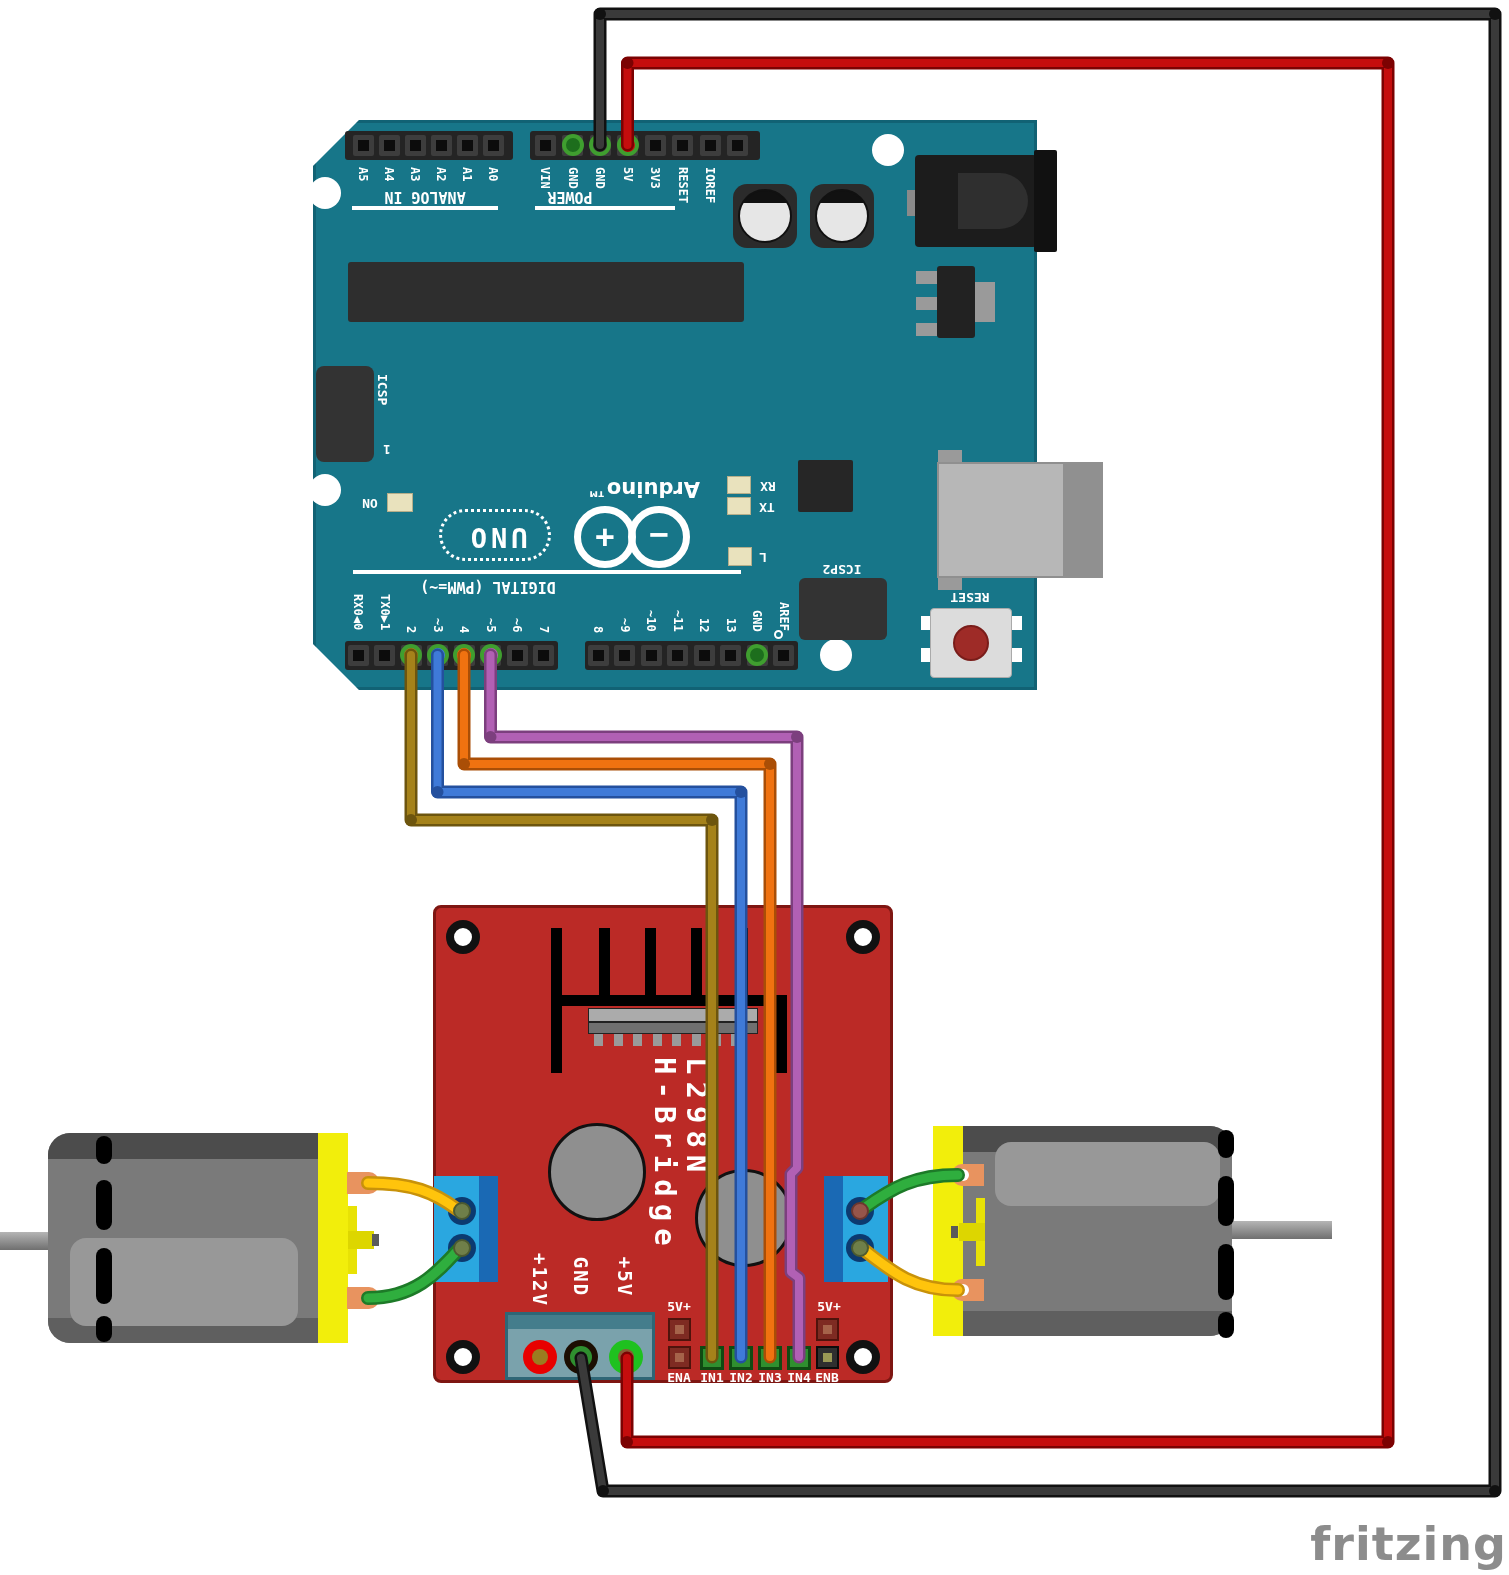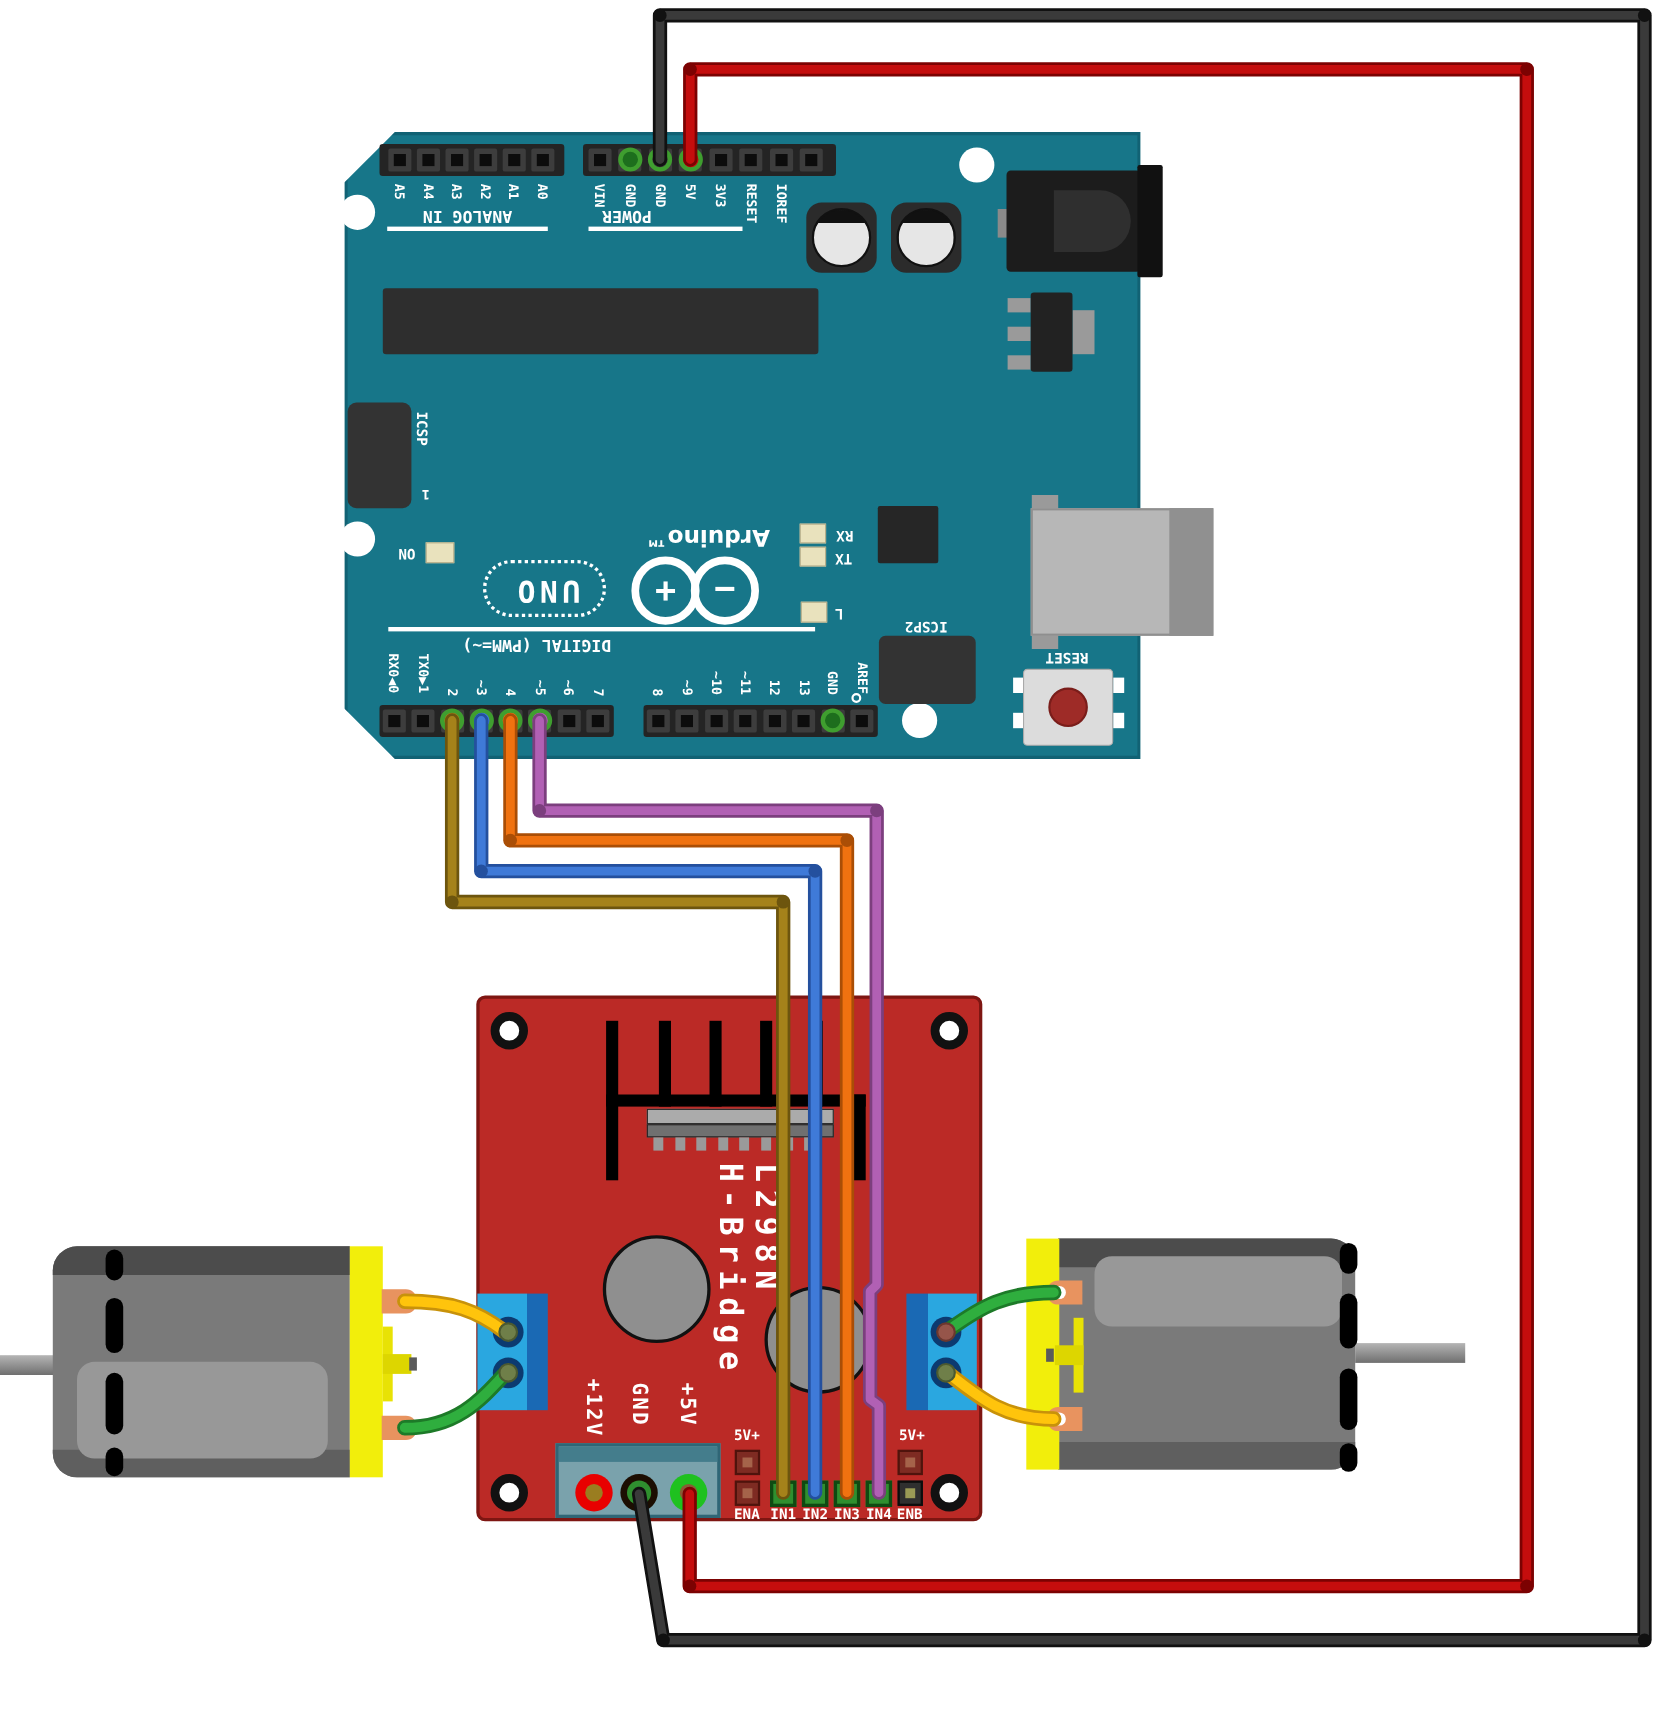--- a/index.html
+++ b/index.html
@@ -440,13 +440,15 @@
     </g>
 
     <g>
       <circle cx="462" cy="1211" r="8" fill="#6f7f49" stroke="#4c5a30" stroke-width="2"></circle>
       <circle cx="462" cy="1248" r="8" fill="#6f7f49" stroke="#4c5a30" stroke-width="2"></circle>
       <circle cx="860" cy="1211" r="8" fill="#96554a" stroke="#6b372f" stroke-width="2"></circle>
       <circle cx="860" cy="1248" r="8" fill="#6f7f49" stroke="#4c5a30" stroke-width="2"></circle>
     </g>
   </svg>
 
+  <div style="position:absolute;right:2px;bottom:4px;font-family:'DejaVu Sans',sans-serif;font-weight:600;
+              font-size:46px;color:#8c8c8c;letter-spacing:1px">fritzing</div>
 </div>
 
 </body></html>

